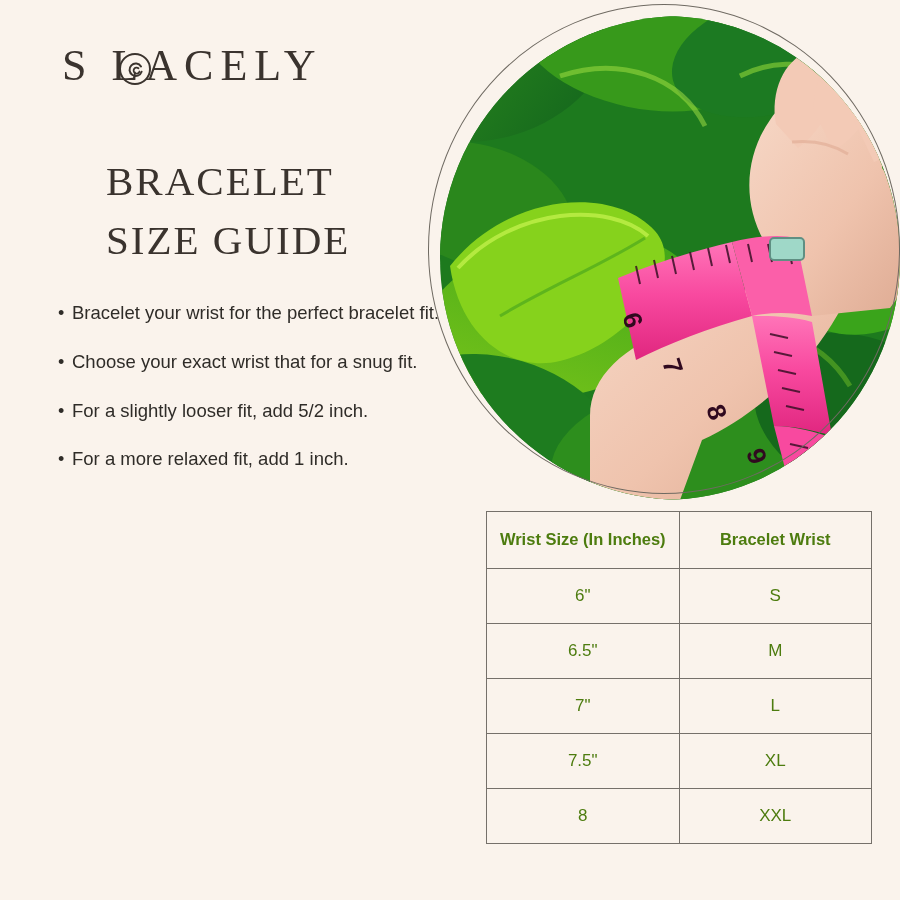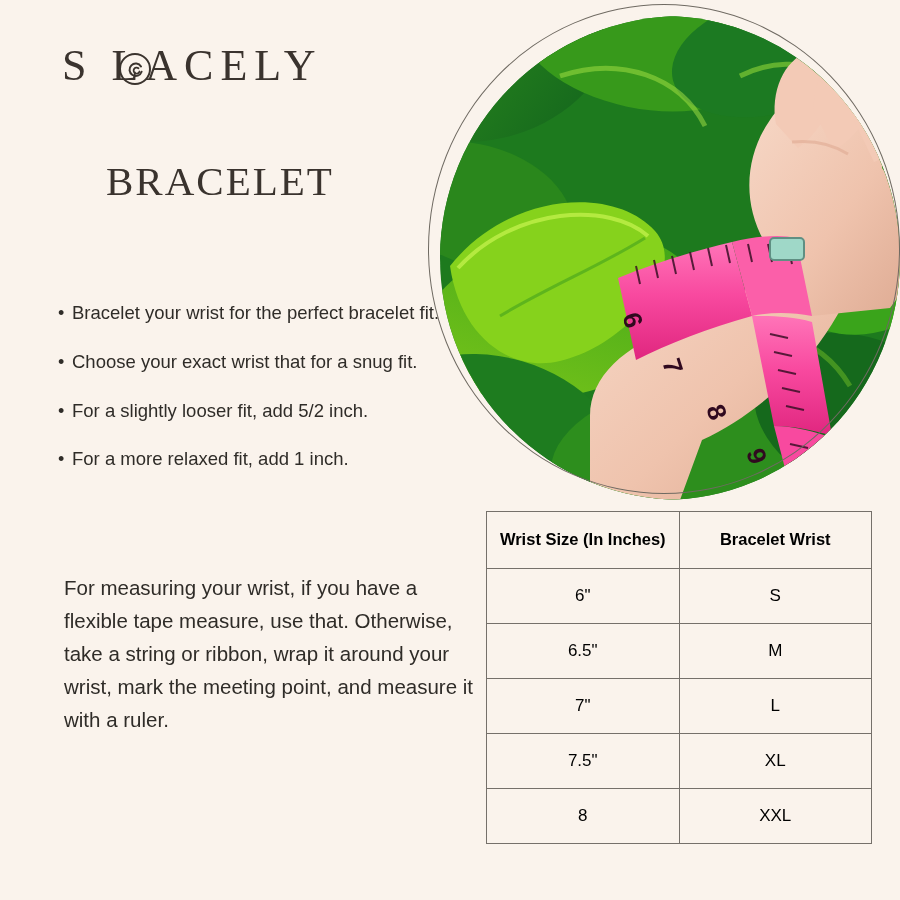--- a/index.html
+++ b/index.html
@@ -137,21 +137,21 @@
     position: absolute;
     left: 486px;
     top: 511px;
     width: 386px;
     border-collapse: collapse;
     background: #faf3ec;
   }
   .size-table th, .size-table td {
     border: 1px solid #75706a;
     text-align: center;
-    color: #000000;
+    color: #4d7c0f;
   }
   .size-table th {
     font-size: 16.5px;
     font-weight: 700;
     padding: 16px 10px;
     line-height: 1.45;
     width: 50%;
   }
   .size-table td {
     font-size: 17px;
@@ -170,20 +170,21 @@
       <svg viewBox="0 0 34 34" width="34" height="34" aria-hidden="true">
         <circle cx="17" cy="17" r="15" fill="none" stroke="#3a332e" stroke-width="2"></circle>
         <path d="M23 14.5a6.2 6.2 0 1 0 .6 5.2" fill="none" stroke="#3a332e" stroke-width="2" stroke-linecap="round"></path>
         <path d="M20.5 16.3a3 3 0 1 0 1 3.2" fill="none" stroke="#3a332e" stroke-width="1.8" stroke-linecap="round"></path>
       </svg>
     </span>
   </div>
 
   <div class="headline">
     <div>BRACELET</div>
+    <div>SIZE GUIDE</div>
   </div>
 
   <div class="bullets">
     <div class="bullet">
       <span class="dot">•</span>
       <span class="btext">Bracelet your wrist for the perfect bracelet fit.</span>
     </div>
     <div class="bullet">
       <span class="dot">•</span>
       <span class="btext">Choose your exact wrist that for a snug fit.</span>
@@ -192,21 +193,20 @@
       <span class="dot">•</span>
       <span class="btext">For a slightly looser fit, add 5/2 inch.</span>
     </div>
     <div class="bullet">
       <span class="dot">•</span>
       <span class="btext">For a more relaxed fit, add 1 inch.</span>
     </div>
   </div>
 
   <div class="paragraphs">
-    <p class="para">For measuring your wrist, if you have a flexible tape measure, use that. Otherwise, take a string or ribbon, wrap it around your wrist, mark the meeting point, and measure it with a ruler.</p>
   </div>
 
   <div class="photo-wrap">
     <div class="photo-clip">
       <svg class="photo-svg" width="484" height="484" viewBox="0 0 484 484" aria-hidden="true">
         <defs>
           <linearGradient id="skinG" x1="0" y1="0" x2="1" y2="1">
             <stop offset="0%" stop-color="#f7d9c8"></stop>
             <stop offset="55%" stop-color="#efc3ad"></stop>
             <stop offset="100%" stop-color="#dca890"></stop>

